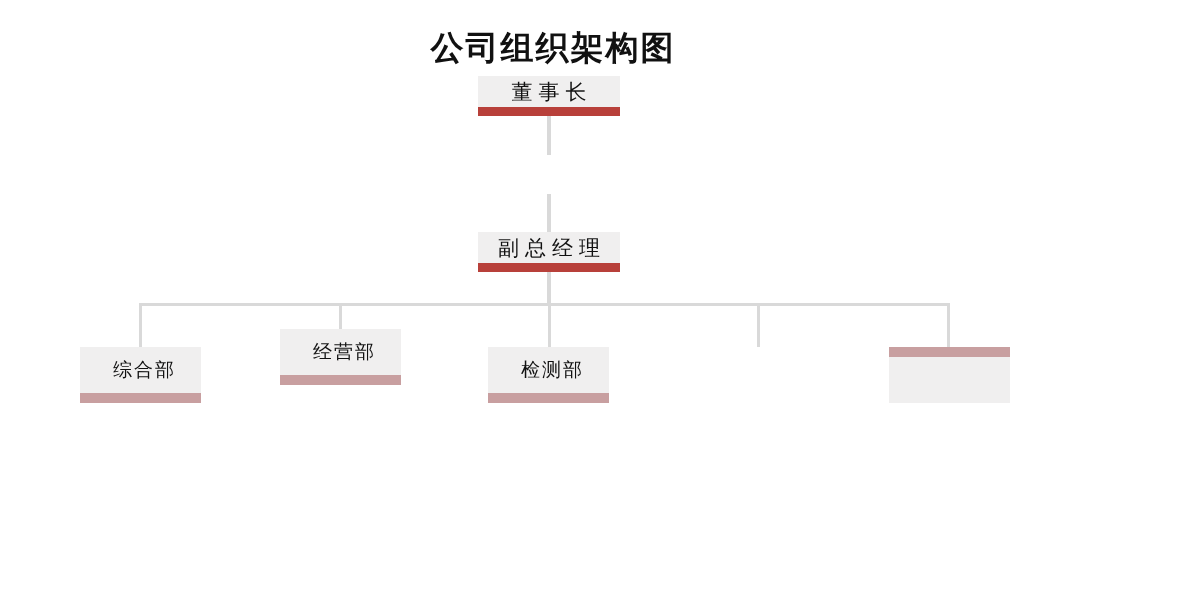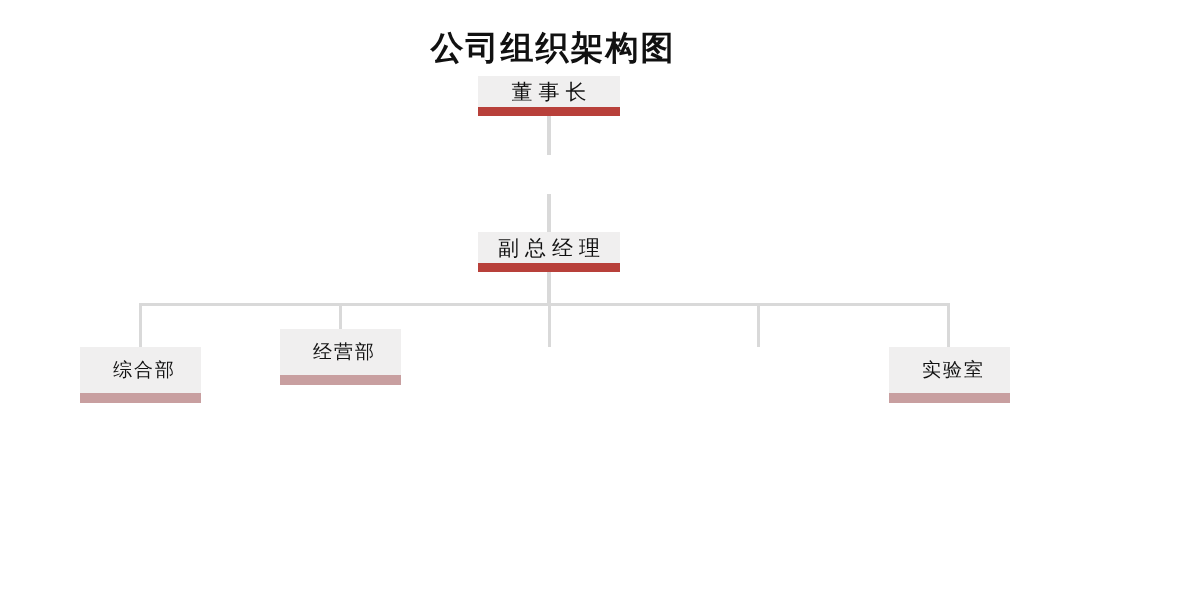--- a/index.html
+++ b/index.html
@@ -88,20 +88,23 @@
   <div class="node dept" style="left:80px;top:347px">
     <div class="label">综合部</div>
     <div class="bar"></div>
   </div>
 
   <div class="node dept" style="left:280px;top:329px">
     <div class="label">经营部</div>
     <div class="bar"></div>
   </div>
 
+  <div class="node dept" style="left:488px;top:347px">
+    <div class="label">检测部</div>
+    <div class="bar"></div>
+  </div>
 
 
   <div class="node dept" style="left:889px;top:347px">
-    <div class="label">实验室</div>
     <div class="bar"></div>
   </div>
 
 </div>
 
 </body></html>

